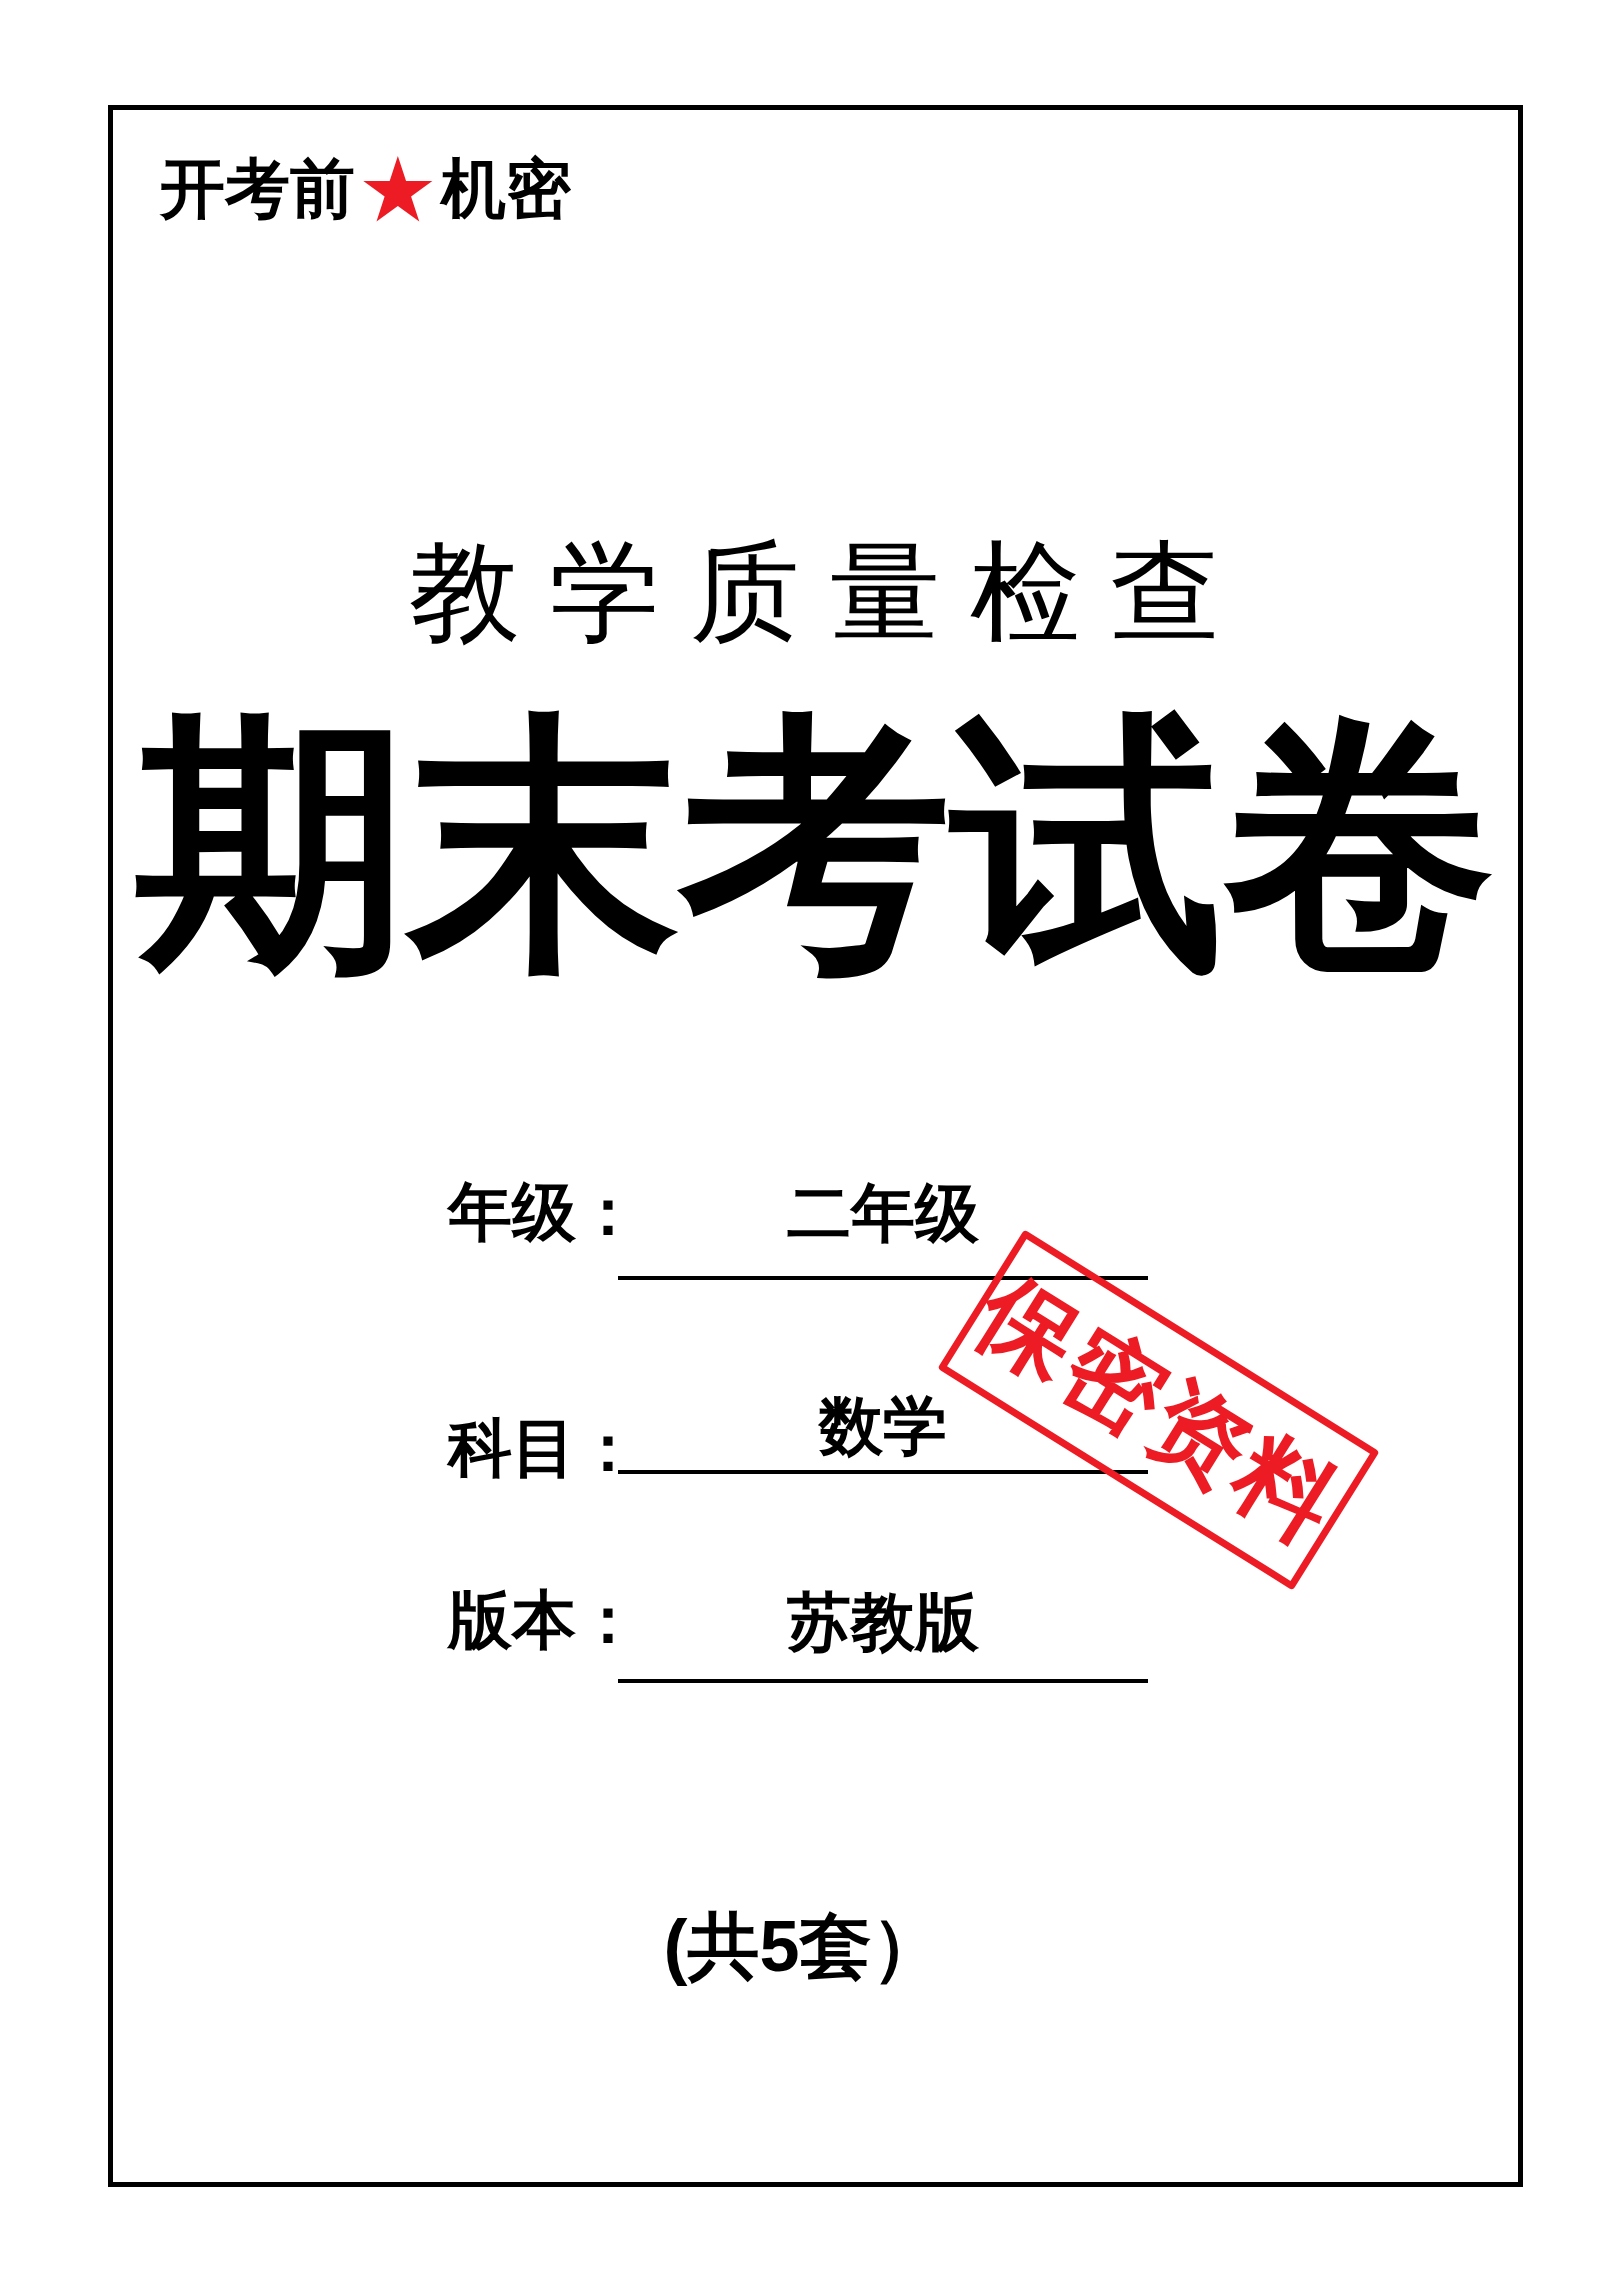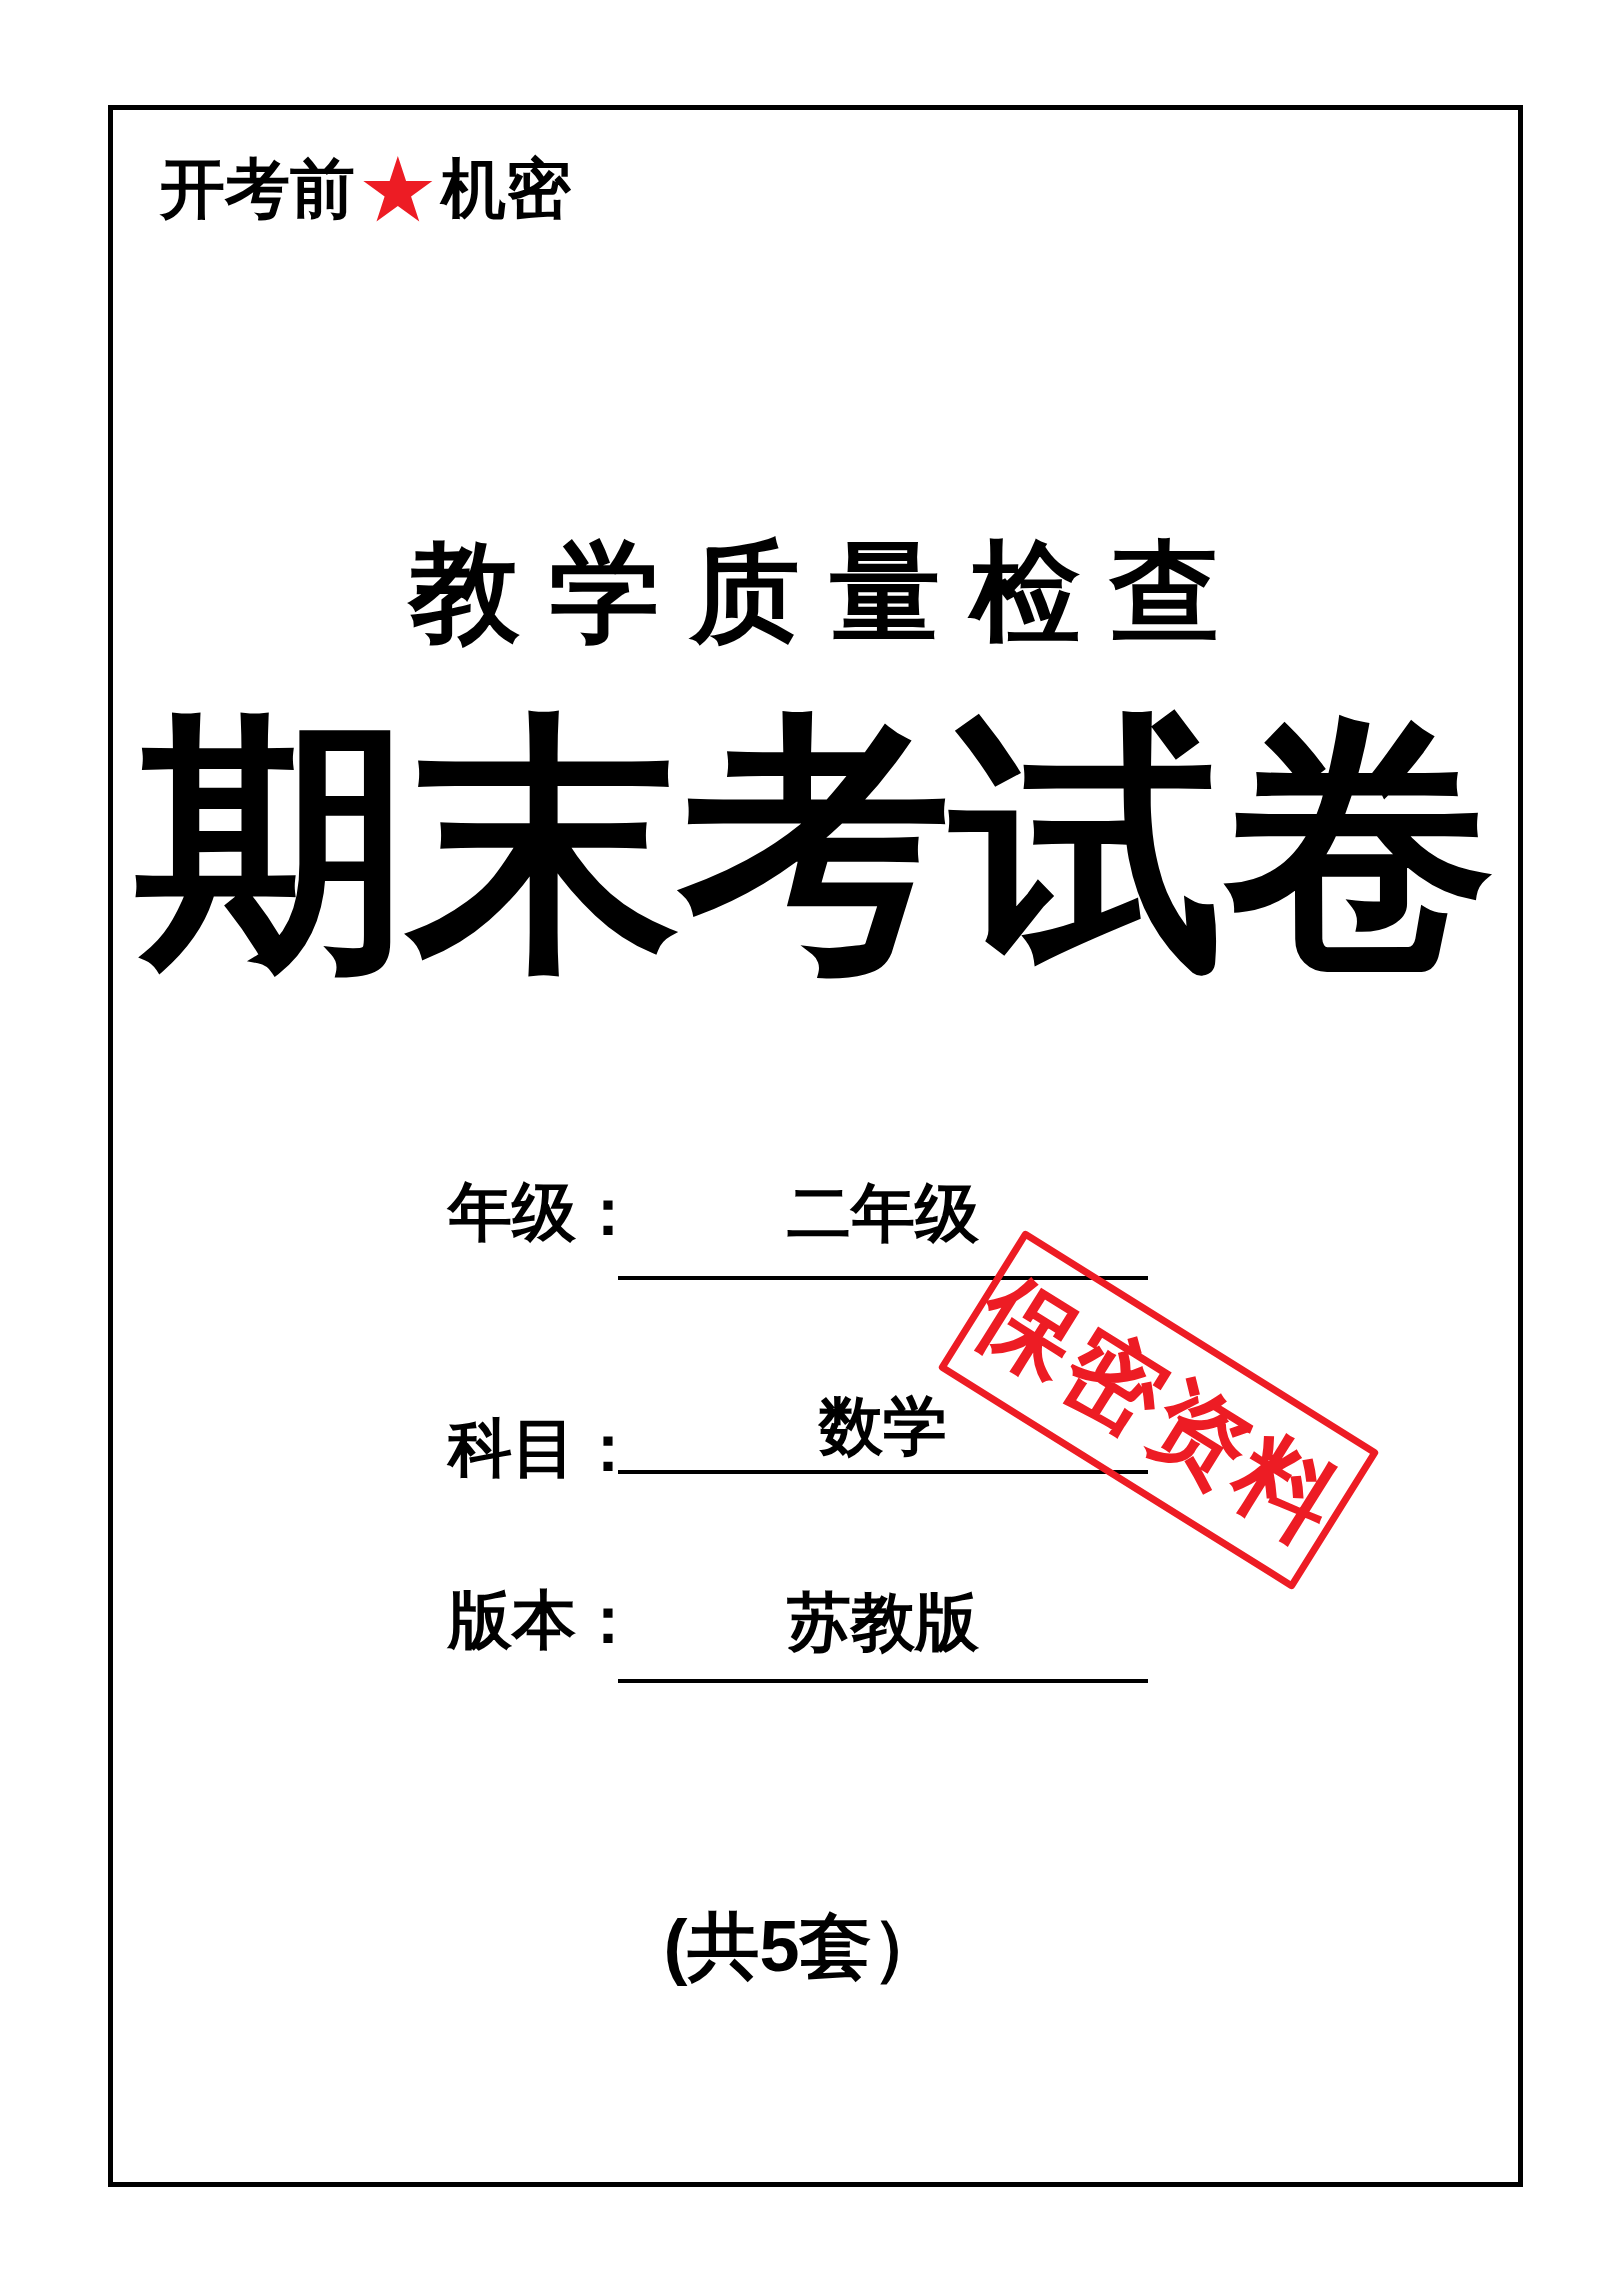--- a/index.html
+++ b/index.html
@@ -56,21 +56,21 @@
     letter-spacing: 2.6px;
     white-space: nowrap;
   }
   .subtitle-line {
     position: absolute;
     left: 108px;
     width: 1415px;
     top: 538px;
     text-align: center;
     font-size: 110px;
-    font-weight: bold;
+    font-weight: normal;
     line-height: 1.0;
     letter-spacing: 1.3px;
     white-space: nowrap;
   }
   .main-title {
     position: absolute;
     left: 108px;
     width: 1415px;
     top: 705px;
     text-align: center;

